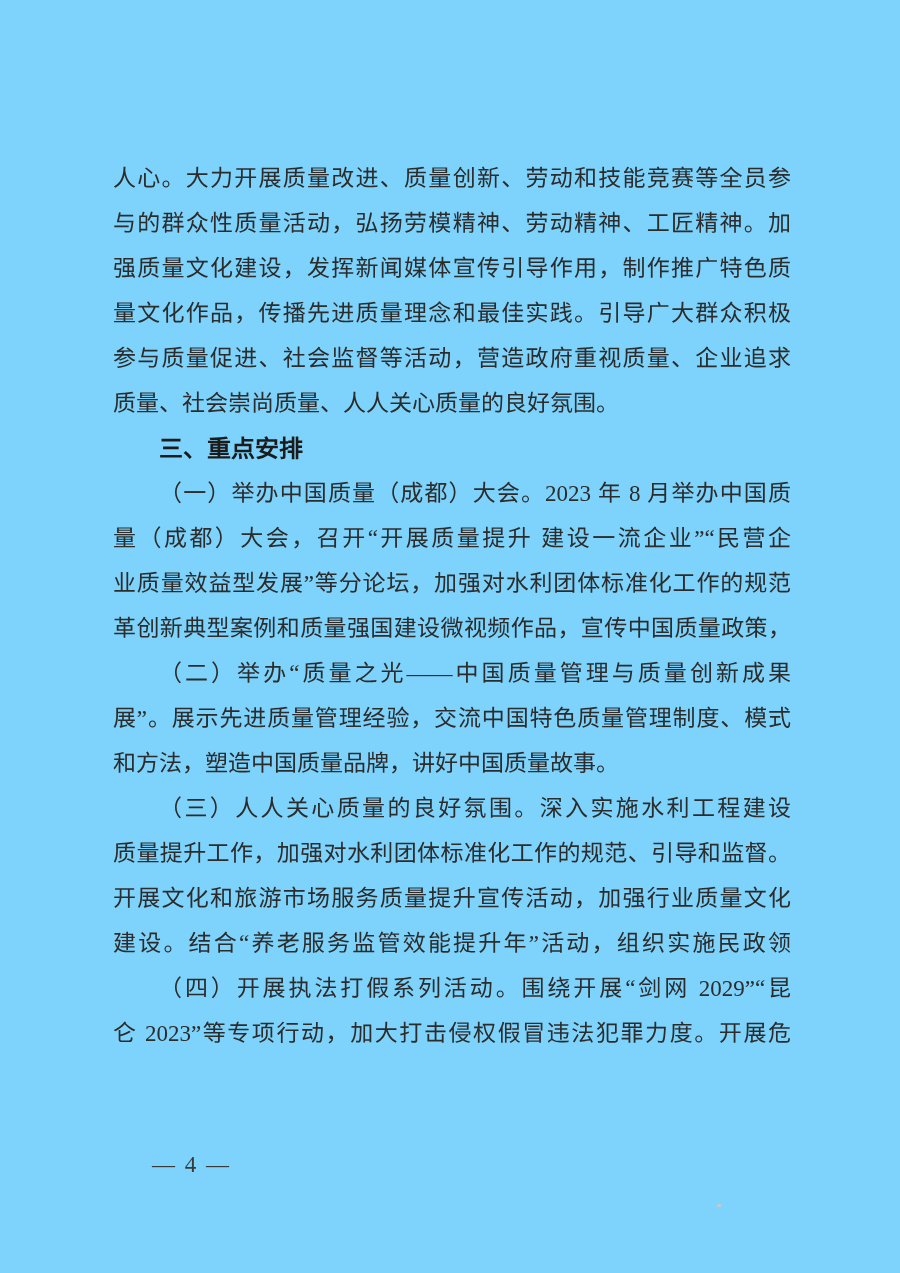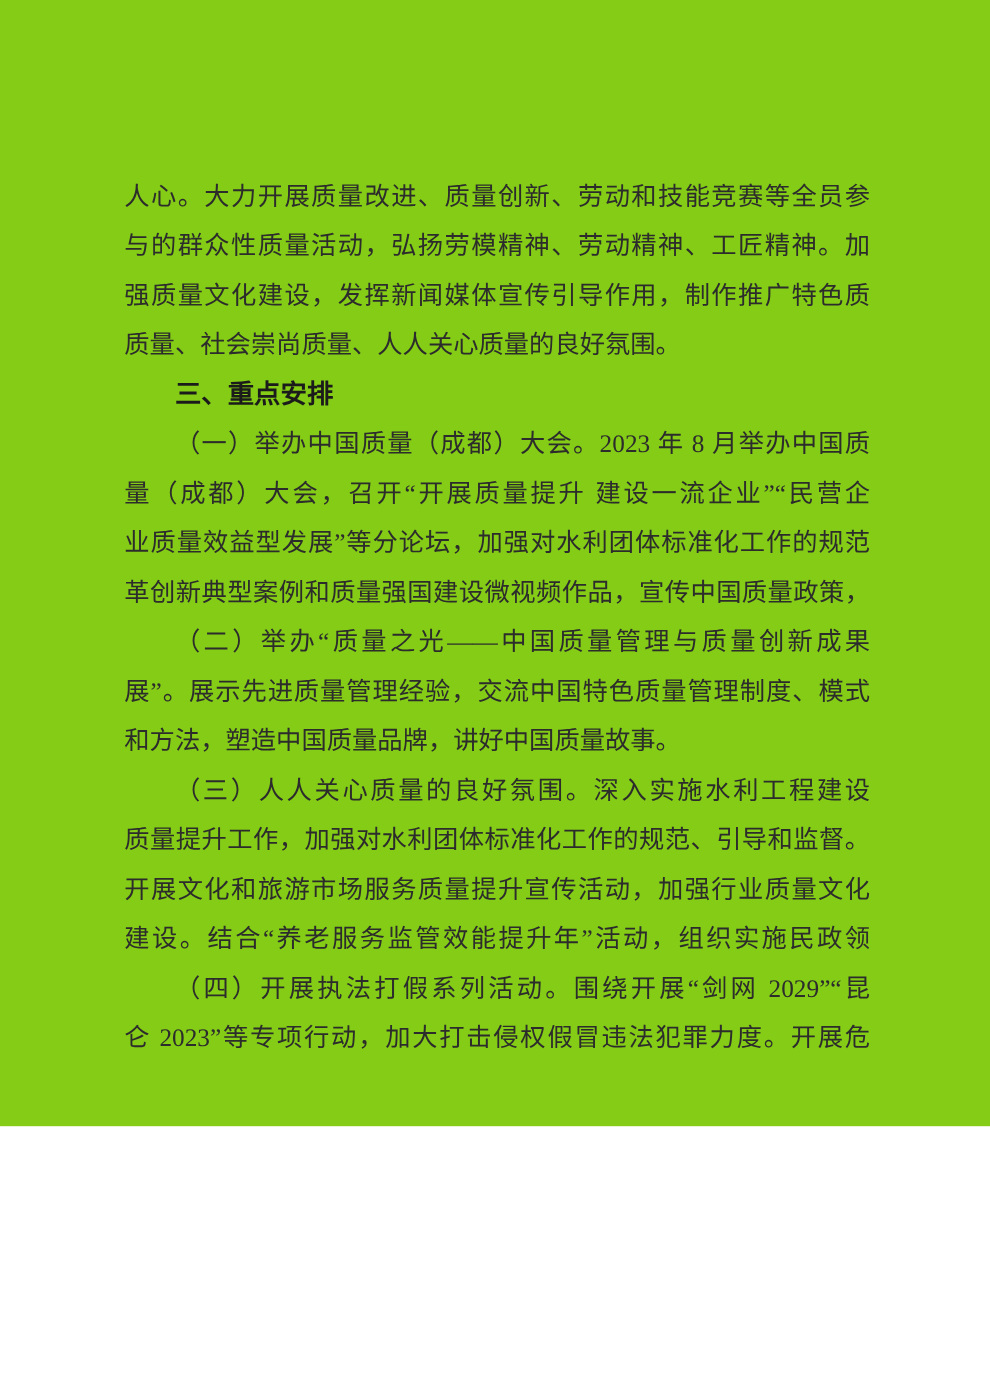--- a/index.html
+++ b/index.html
@@ -3,22 +3,22 @@
 <meta charset="utf-8">
 <style>
   html, body {
     margin: 0;
     padding: 0;
     background: #ffffff;
   }
   .page {
     position: relative;
     width: 900px;
-    height: 1024px;
-    background: #84cc16;
+    height: 1273px;
+    background: #7dd3fc;
     overflow: hidden;
     font-family: "Liberation Serif", "DejaVu Serif", serif;
   }
   .textblock {
     position: absolute;
     left: 113px;
     top: 156px;
     width: 678px;
     color: #2c2c2c;
   }
@@ -63,20 +63,22 @@
   }
 </style>
 </head>
 <body>
 
 <div class="page">
   <div class="textblock">
     <div class="line">人心。大力开展质量改进、质量创新、劳动和技能竞赛等全员参</div>
     <div class="line">与的群众性质量活动，弘扬劳模精神、劳动精神、工匠精神。加</div>
     <div class="line">强质量文化建设，发挥新闻媒体宣传引导作用，制作推广特色质</div>
+    <div class="line">量文化作品，传播先进质量理念和最佳实践。引导广大群众积极</div>
+    <div class="line">参与质量促进、社会监督等活动，营造政府重视质量、企业追求</div>
     <div class="line l-left">质量、社会崇尚质量、人人关心质量的良好氛围。</div>
     <div class="line l-left l-indent l-heading">三、重点安排</div>
     <div class="line l-indent">（一）举办中国质量（成都）大会。2023 年 8 月举办中国质</div>
     <div class="line">量（成都）大会，召开“开展质量提升 建设一流企业”“民营企</div>
     <div class="line">业质量效益型发展”等分论坛，加强对水利团体标准化工作的规范</div>
     <div class="line">革创新典型案例和质量强国建设微视频作品，宣传中国质量政策，</div>
     <div class="line l-indent">（二）举办“质量之光——中国质量管理与质量创新成果</div>
     <div class="line">展”。展示先进质量管理经验，交流中国特色质量管理制度、模式</div>
     <div class="line l-left">和方法，塑造中国质量品牌，讲好中国质量故事。</div>
     <div class="line l-indent">（三）人人关心质量的良好氛围。深入实施水利工程建设</div>

